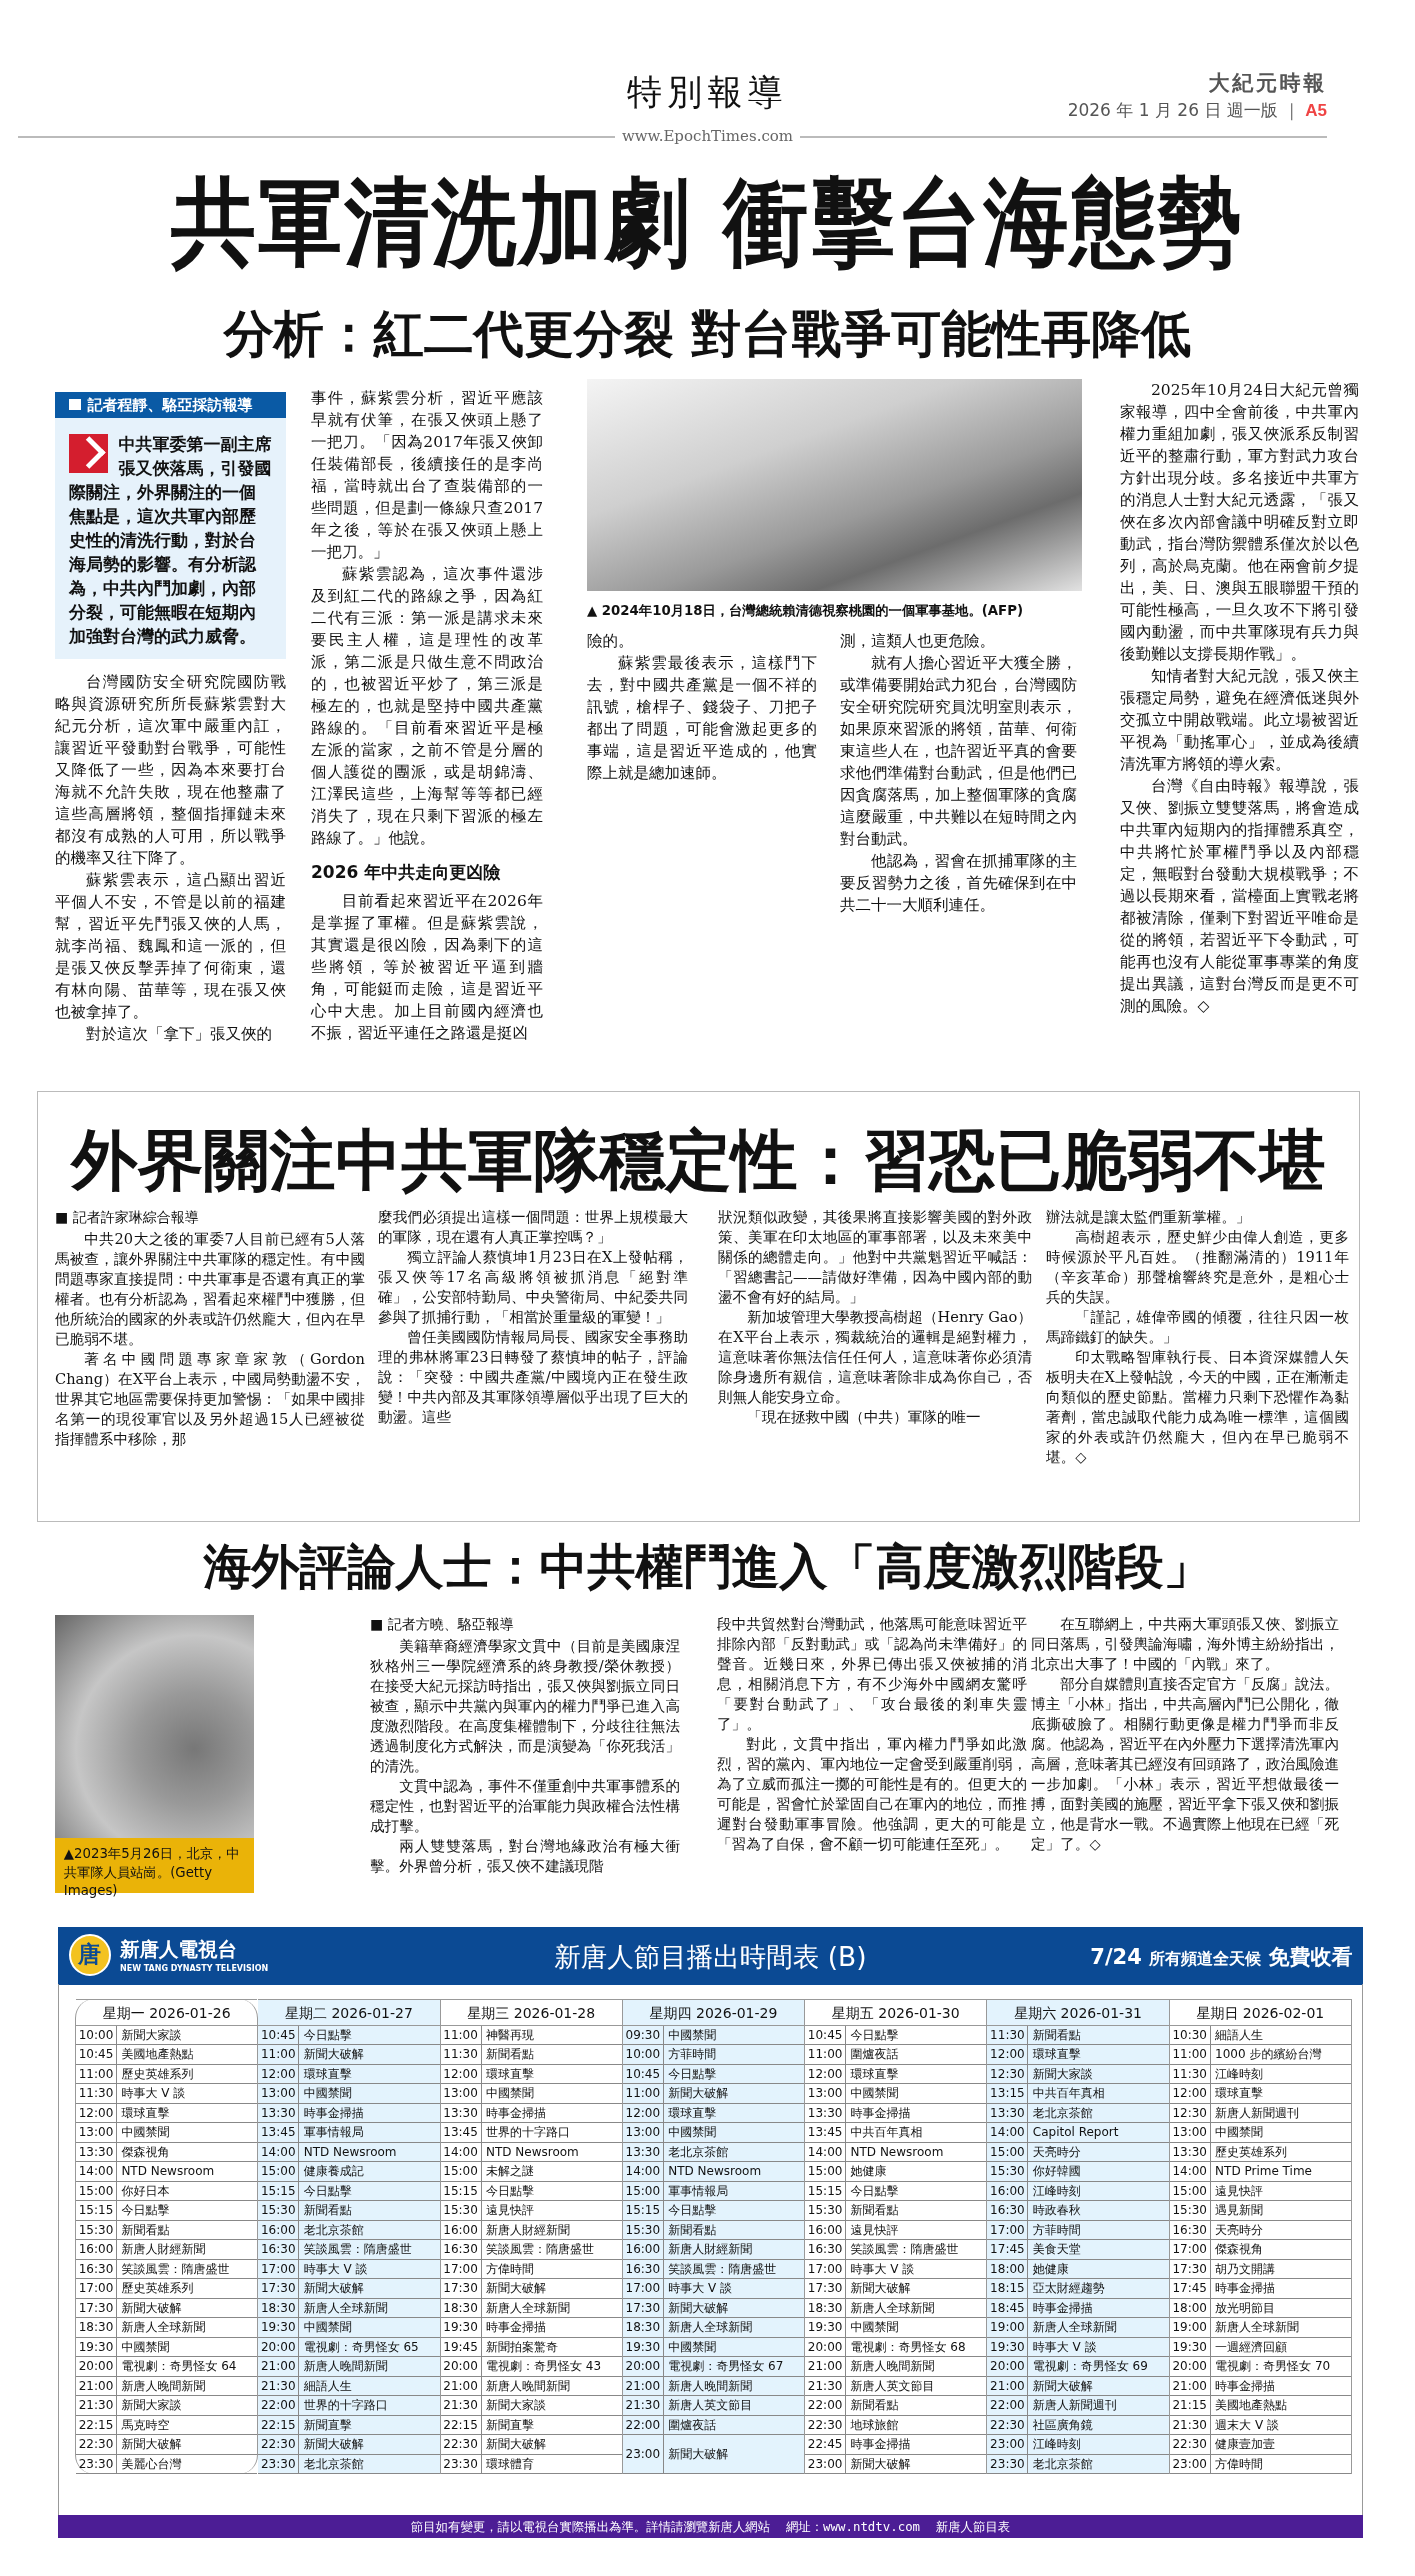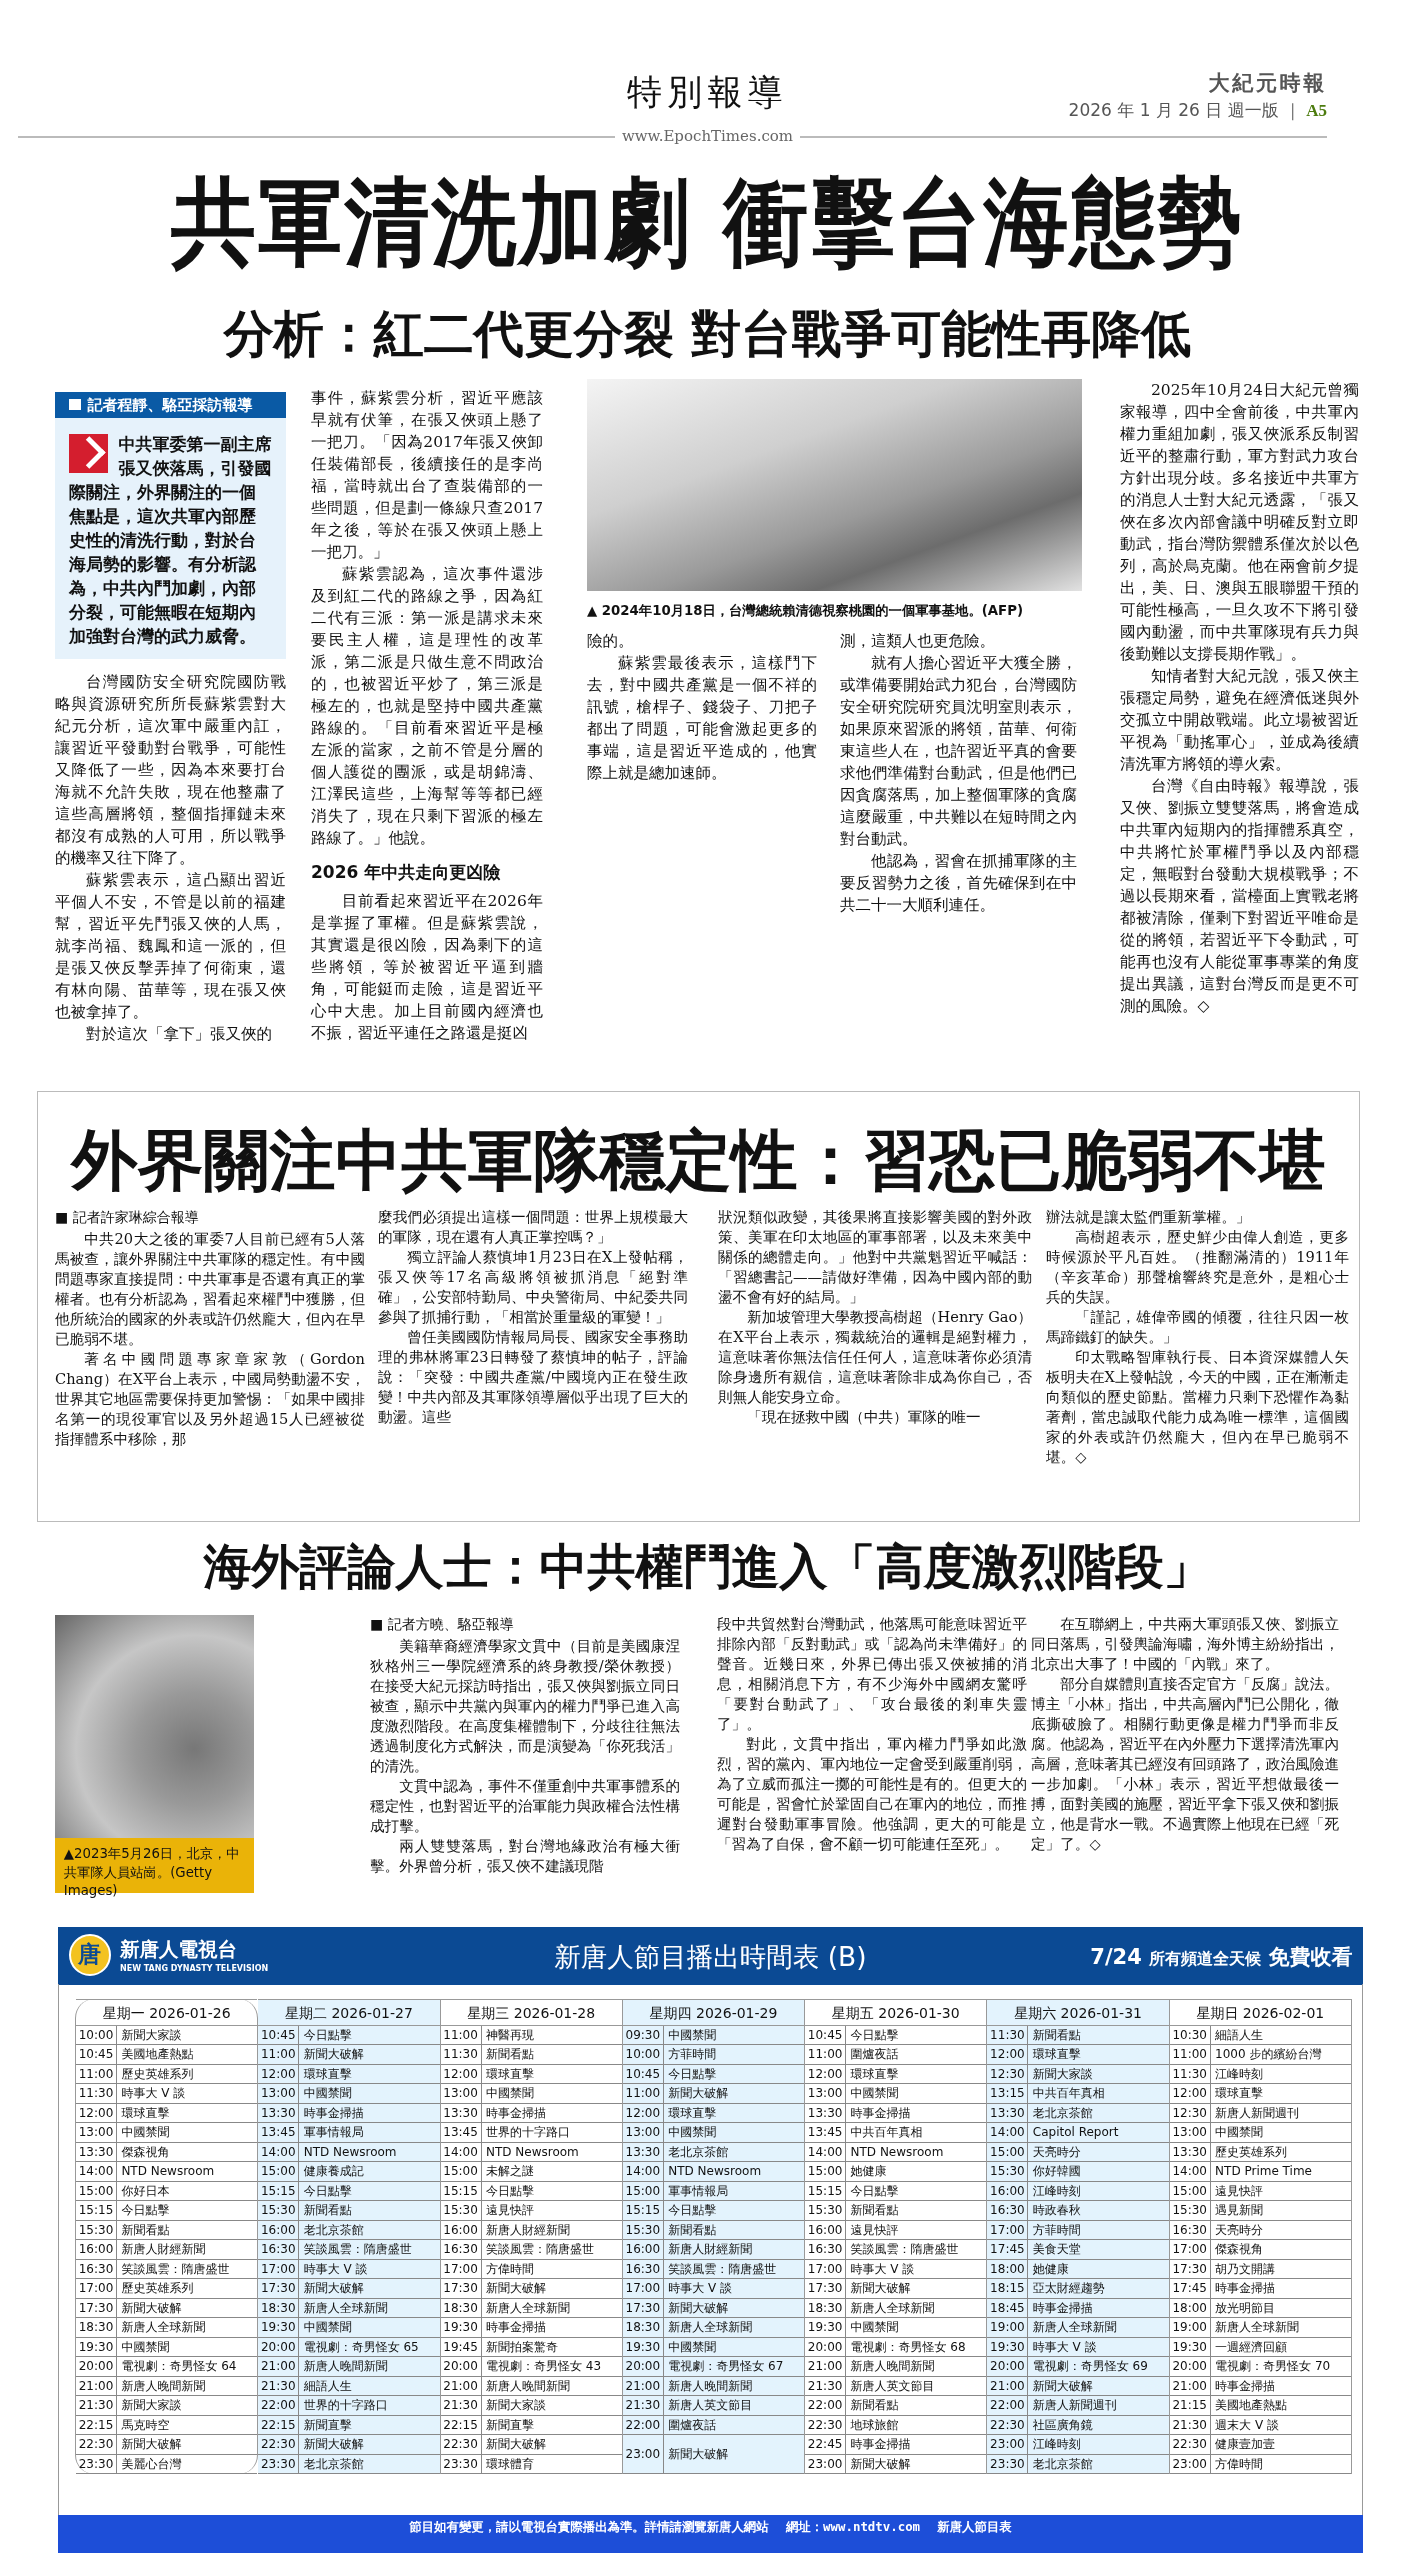--- a/index.html
+++ b/index.html
@@ -2,21 +2,21 @@
 <html style="font-size:14px"><head>
 <meta charset="utf-8">
 <style>
   * { box-sizing: border-box; margin: 0; padding: 0; }
   body { width: 1415px; height: 2576px; background: #fff; font-family: "DejaVu Serif", "Liberation Serif", serif; color: #111; position: relative; overflow: hidden; }
   .abs { position: absolute; }
   
   .section-title { left: 0; width: 1415px; top: 69px; text-align: center; font-family: "DejaVu Sans", sans-serif; font-size: 35px; letter-spacing: 5.3px; color: #111; }
   .brand { right: 88px; top: 69px; font-size: 21px; font-weight: bold; color: #555; letter-spacing: 2.7px; }
   .dateline { right: 88px; top: 99px; font-family: "DejaVu Sans", sans-serif; font-size: 17px; color: #555; }
-  .dateline b { font-family: Liberation Serif, serif; color: #4d7c0f; }
+  .dateline b { font-family: Liberation Sans, sans-serif; color: #ef4444; }
   .rule { left: 17.7px; width: 1309px; top: 136px; height: 1.8px; background: #bbb; }
   .site-url { left: 0; width: 1415px; top: 127px; text-align: center; }
   .site-url span { background: #fff; padding: 0 7px; font-size: 15px; color: #666; }
   .headline { left: 0; width: 1415px; top: 166px; text-align: center; font-family: "DejaVu Sans", sans-serif; font-weight: bold; font-size: 85px; letter-spacing: 1.8px; transform: scaleY(1.12); }
   .subhead { left: 0; width: 1415px; top: 301px; text-align: center; font-family: "DejaVu Sans", sans-serif; font-weight: bold; font-size: 50px; }
   
   .bybox { left: 55px; top: 392px; width: 231px; height: 267px; background: #e6f2fb; }
   .bybar { height: 26px; background: #0a5aa5; color: #fff; font-family: "DejaVu Sans", sans-serif; font-weight: bold; font-size: 15px; padding: 3.5px 0 0 14px; }
   .bybar .sq { display: inline-block; width: 11.5px; height: 11.5px; background: #fff; margin-right: 7px; vertical-align: -0.9px; }
   .lead { padding: 14px 14px 0 14px; font-family: "DejaVu Sans", sans-serif; font-weight: bold; font-size: 17px; line-height: 24px; }
@@ -47,21 +47,21 @@
   .tvframe { left: 58px; top: 1984px; width: 1305px; height: 531px; border-left: 1.8px solid #999; border-right: 1.8px solid #999; }
   .grid { left: 75px; top: 1999px; width: 1277px; display: flex; }
   .day { flex: 1; border-right: 0.9px solid #999; }
   .day:nth-child(even) { background: #e3f3fd; }
   .day:first-child { border-left: 0.9px solid #999; border-radius: 19px; }
   .dayh { height: 26.5px; font-family: "DejaVu Sans", sans-serif; font-size: 14px; text-align: center; line-height: 26.5px; border-top: 0.9px solid #999; border-bottom: 0.9px solid #999; }
   .row { display: flex; height: 19.5px; border-bottom: 0.9px solid #888; font-family: "DejaVu Sans", sans-serif; font-size: 12px; line-height: 18.6px; white-space: nowrap; overflow: hidden; }
   .row .t { width: 41px; border-right: 0.9px solid #888; text-align: center; flex-shrink: 0; }
   .row .p { padding-left: 4.4px; }
   .row.tall { height: 39px; line-height: 38px; }
-  .tvfoot { left: 58px; top: 2515px; width: 1305px; height: 38px; background: #1d4ed8; color: #fff; font-family: "DejaVu Sans", sans-serif; font-weight: bold; font-size: 12.4px; line-height: 23px; text-align: center; }
+  .tvfoot { left: 58px; top: 2515px; width: 1305px; height: 23px; background: #4c1d95; color: #fff; font-family: "DejaVu Sans", sans-serif; font-weight: normal; font-size: 12.4px; line-height: 23px; text-align: center; }
   .tvfoot .mono { font-family: "DejaVu Sans Mono", monospace; }
 </style>
 </head>
 <body>
 
 <div class="abs section-title">特別報導</div>
 <div class="abs brand">大紀元時報</div>
 <div class="abs dateline"><span>2026 年 1 月 26 日 週一版</span> ｜ <b>A5</b></div>
 <div class="abs rule"></div>
 <div class="abs site-url"><span>www.EpochTimes.com</span></div>

